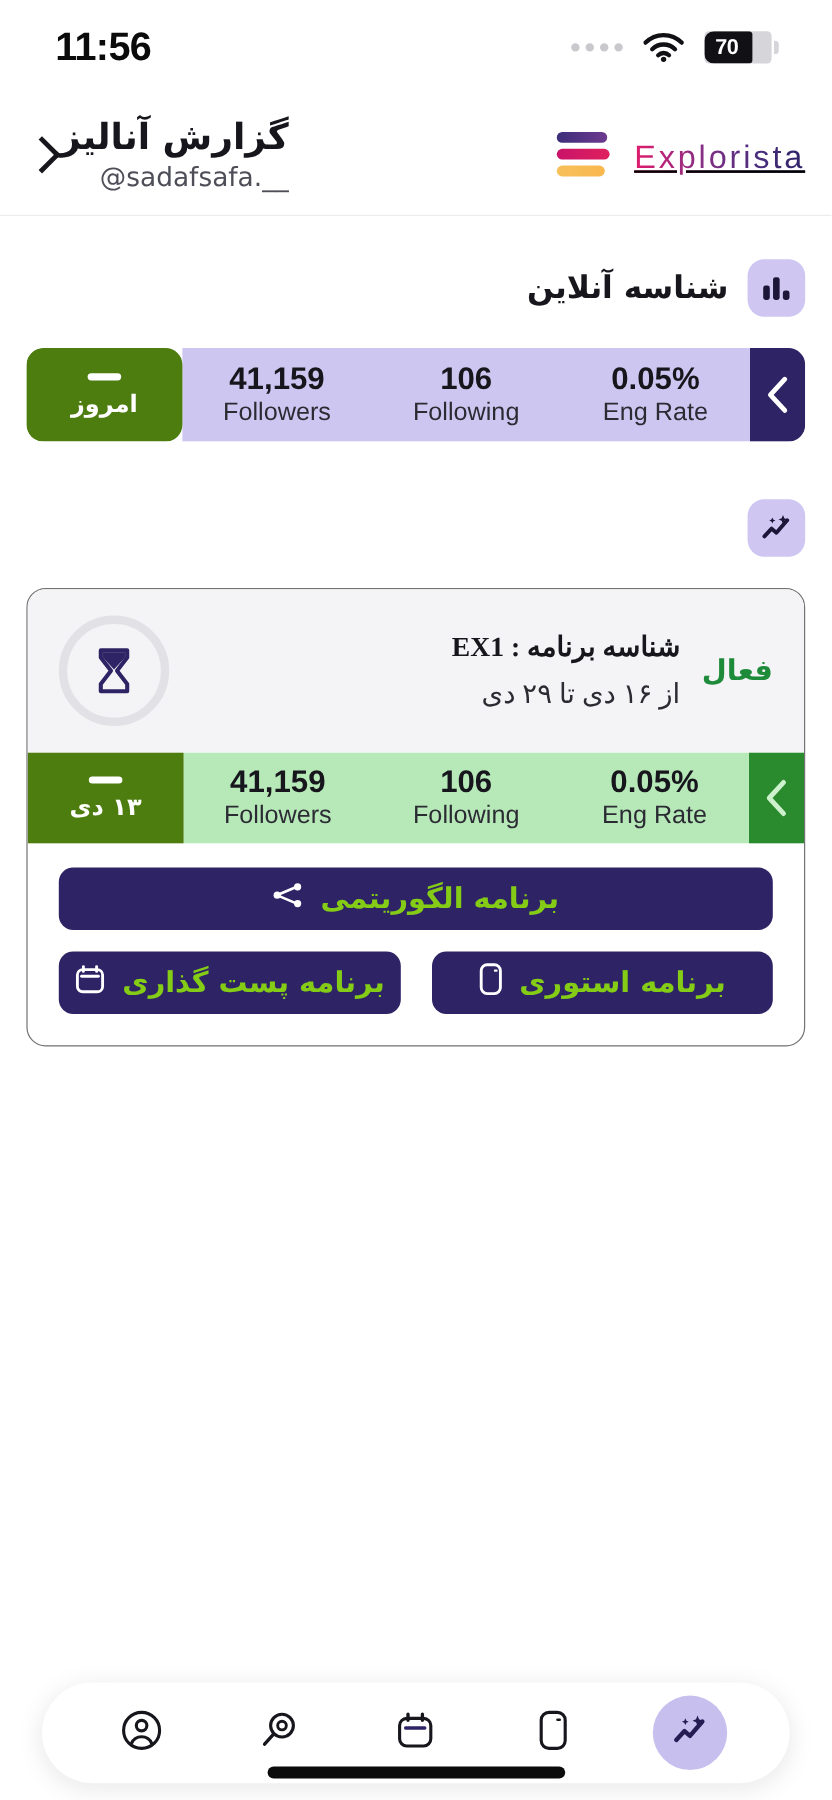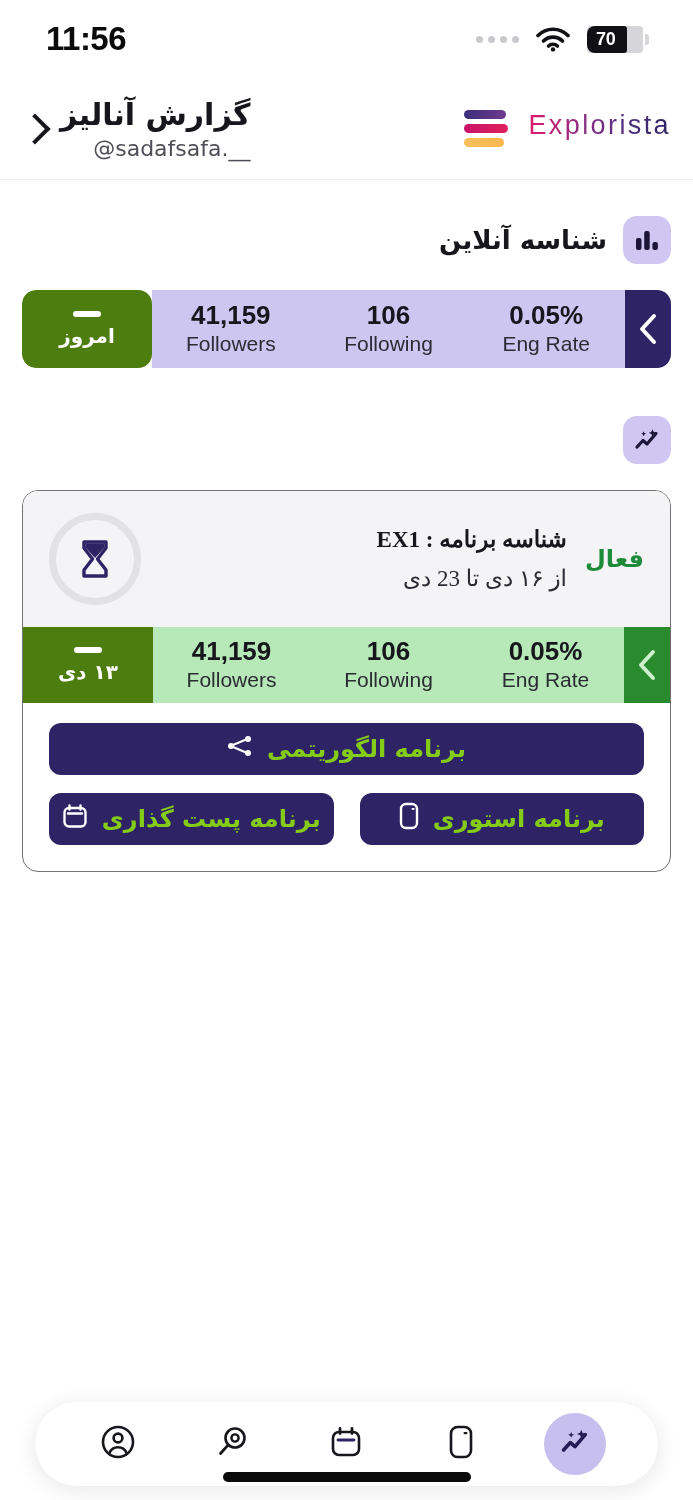--- a/index.html
+++ b/index.html
@@ -40,33 +40,33 @@
     font-family:"Liberation Sans",sans-serif; letter-spacing:-0.3px;
   }
   .batt-tip{ width:4px; height:11px; background:#d6d6da; border-radius:0 3px 3px 0; margin-left:2px;}
 
   
   .appbar{
     height:102px; display:flex; align-items:center;
     justify-content:space-between; padding:0 22px 0 24px;
     border-bottom:1px solid #ececef;
   }
-  .brand{ display:flex; align-items:flex-start; gap:20px; direction:ltr;}
+  .brand{ display:flex; align-items:flex-end; gap:20px; direction:ltr;text-decoration:underline;}
   .brand-mark{ display:flex; flex-direction:column; gap:5px; }
   .brand-mark span{ display:block; height:9px; border-radius:5px; }
   .bm1{ width:42px; background:linear-gradient(90deg,#3d2f7a,#6d3a8f); }
   .bm2{ width:44px; background:linear-gradient(90deg,#c9136a,#e0205d); }
   .bm3{ width:40px; background:linear-gradient(90deg,#f7c05a,#f9b84e); }
   .brand-name{
     font-size:27px; font-weight:500; letter-spacing:2.4px;
     font-family:"Liberation Sans",sans-serif;
     background:linear-gradient(90deg,#e01a6b 0%,#8b2f86 38%,#4a2d7e 72%,#2e2465 100%);
     -webkit-background-clip:text; background-clip:text; color:transparent;
   }
-  .appbar-right{ display:flex; align-items:center; gap:14px; }
+  .appbar-right{ display:flex; align-items:center; gap:4px; }
   .titles{ text-align:right; }
   .title-main{ font-size:30px; font-weight:700; color:#16161c; line-height:1.25; }
   .title-sub{ font-size:22px; color:#4e4e58; direction:ltr; text-align:right; margin-top:2px;}
   .chev-right{ width:22px; height:22px; border-right:4px solid #16161c; border-top:4px solid #16161c;
                transform:rotate(45deg); }
 
   
   .section-head{
     display:flex; align-items:center; justify-content:flex-start;
     gap:16px; padding:0 22px; height:56px; margin-top:32px;
@@ -244,21 +244,21 @@
       <path d="M10.6 5.2 l.75 1.8 1.8 .75 -1.8 .75 -.75 1.8 -.75 -1.8 -1.8 -.75 1.8 -.75z" fill="#1c1738"></path>
     </svg>
   </div>
 </div>
 
 <div class="card">
   <div class="card-head">
     <div class="status">فعال</div>
     <div class="mid">
       <div class="pid">شناسه برنامه : EX1</div>
-      <div class="range">از ۱۶ دی تا 23 دی</div>
+      <div class="range">از ۱۶ دی تا ۲۹ دی</div>
     </div>
     <div class="hourglass-wrap">
       <svg width="34" height="40" viewBox="0 0 34 40">
         <path d="M6 3 H28 V9 L19.5 20 L28 31 V37 H6 V31 L14.5 20 L6 9 Z" fill="none" stroke="#2e2465" stroke-width="3.4" stroke-linejoin="round"></path>
         <path d="M7.5 4.5 H26.5 V8.6 L17 19 L7.5 8.6 Z" fill="#2e2465"></path>
       </svg>
     </div>
   </div>
 
   <div class="stats stats-green">

